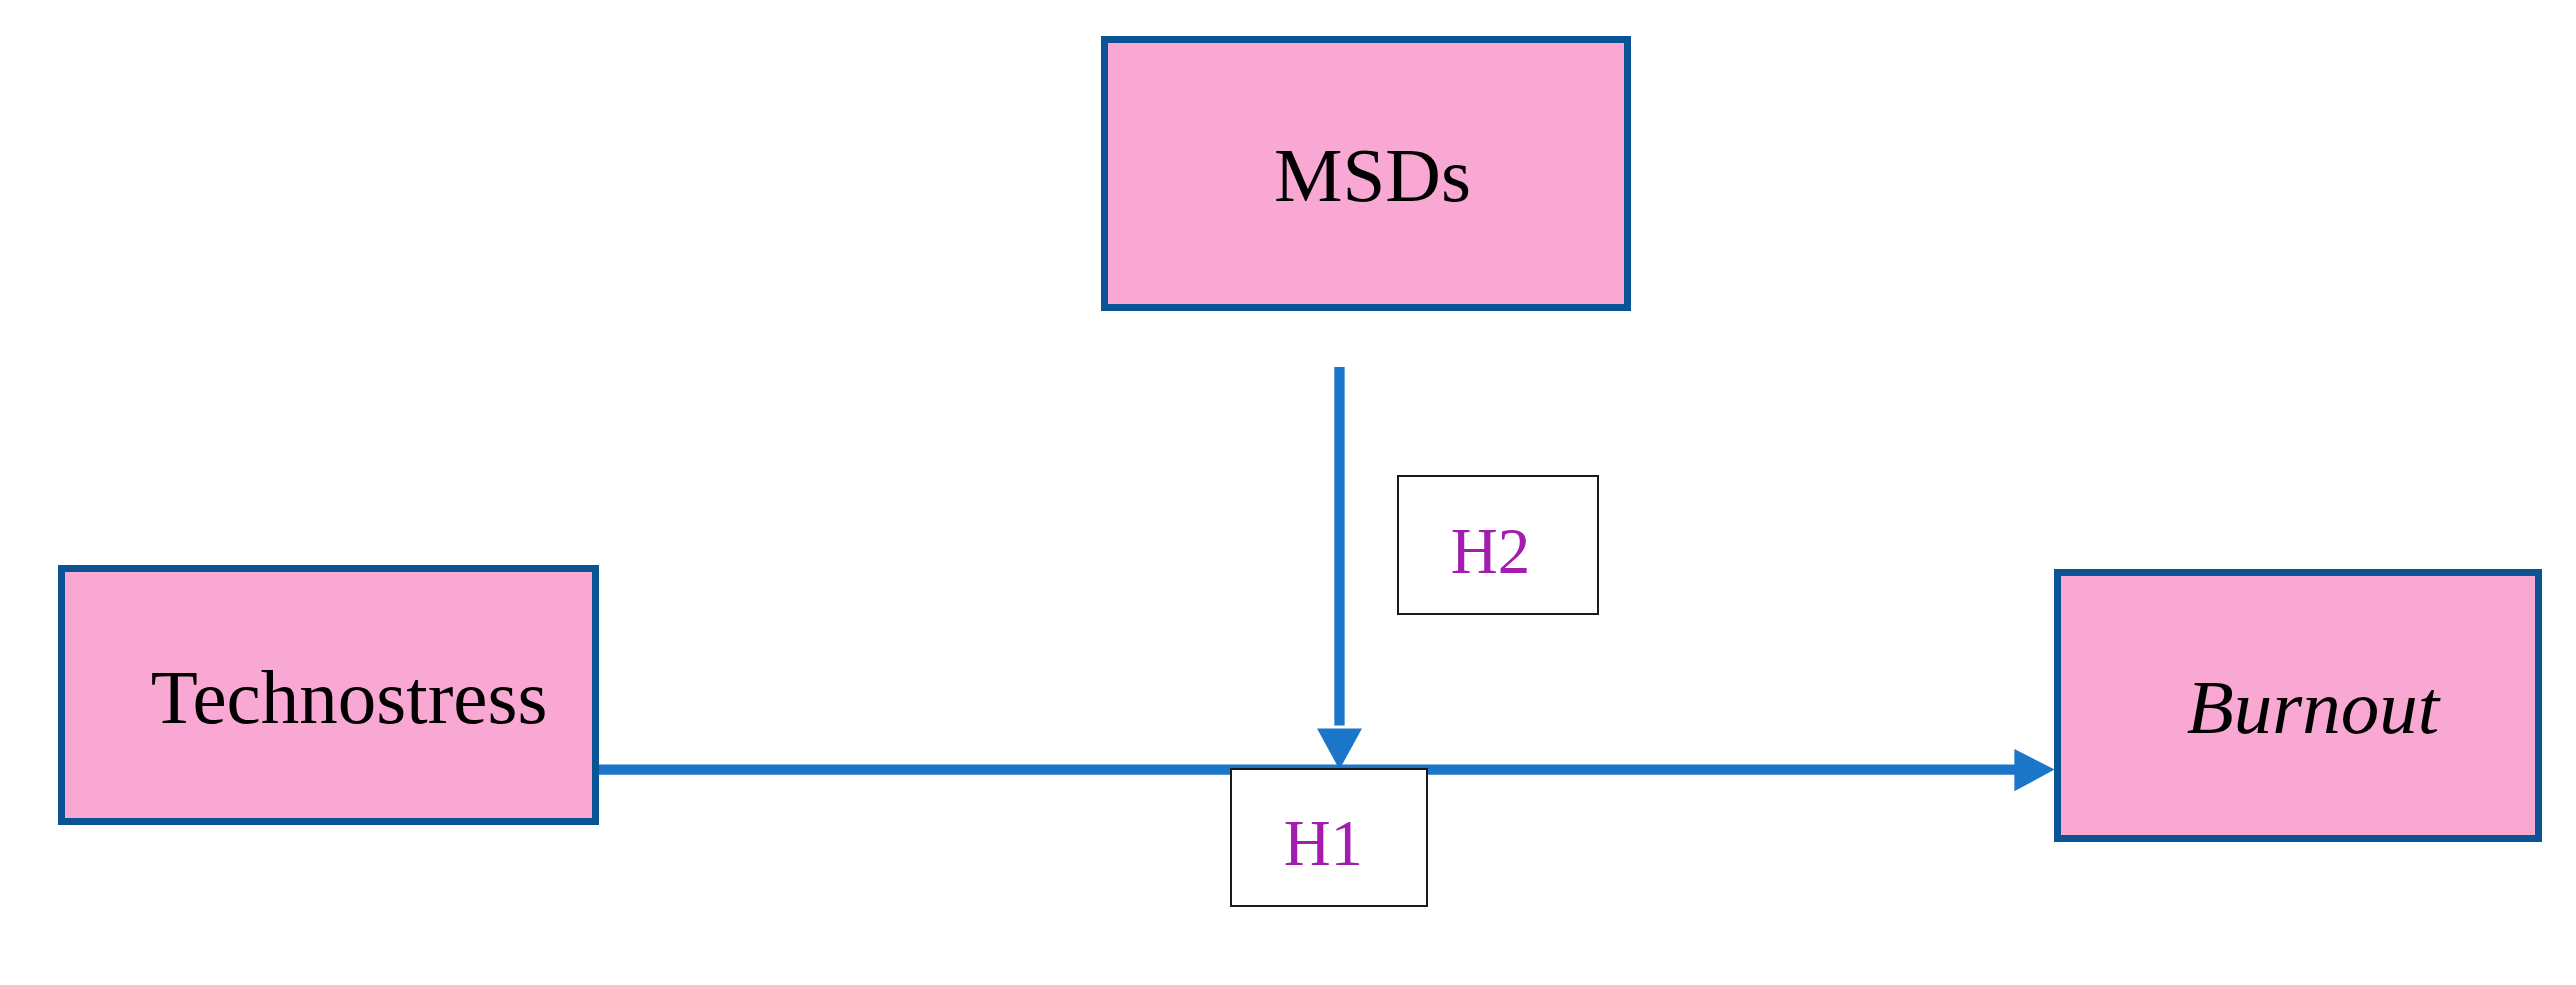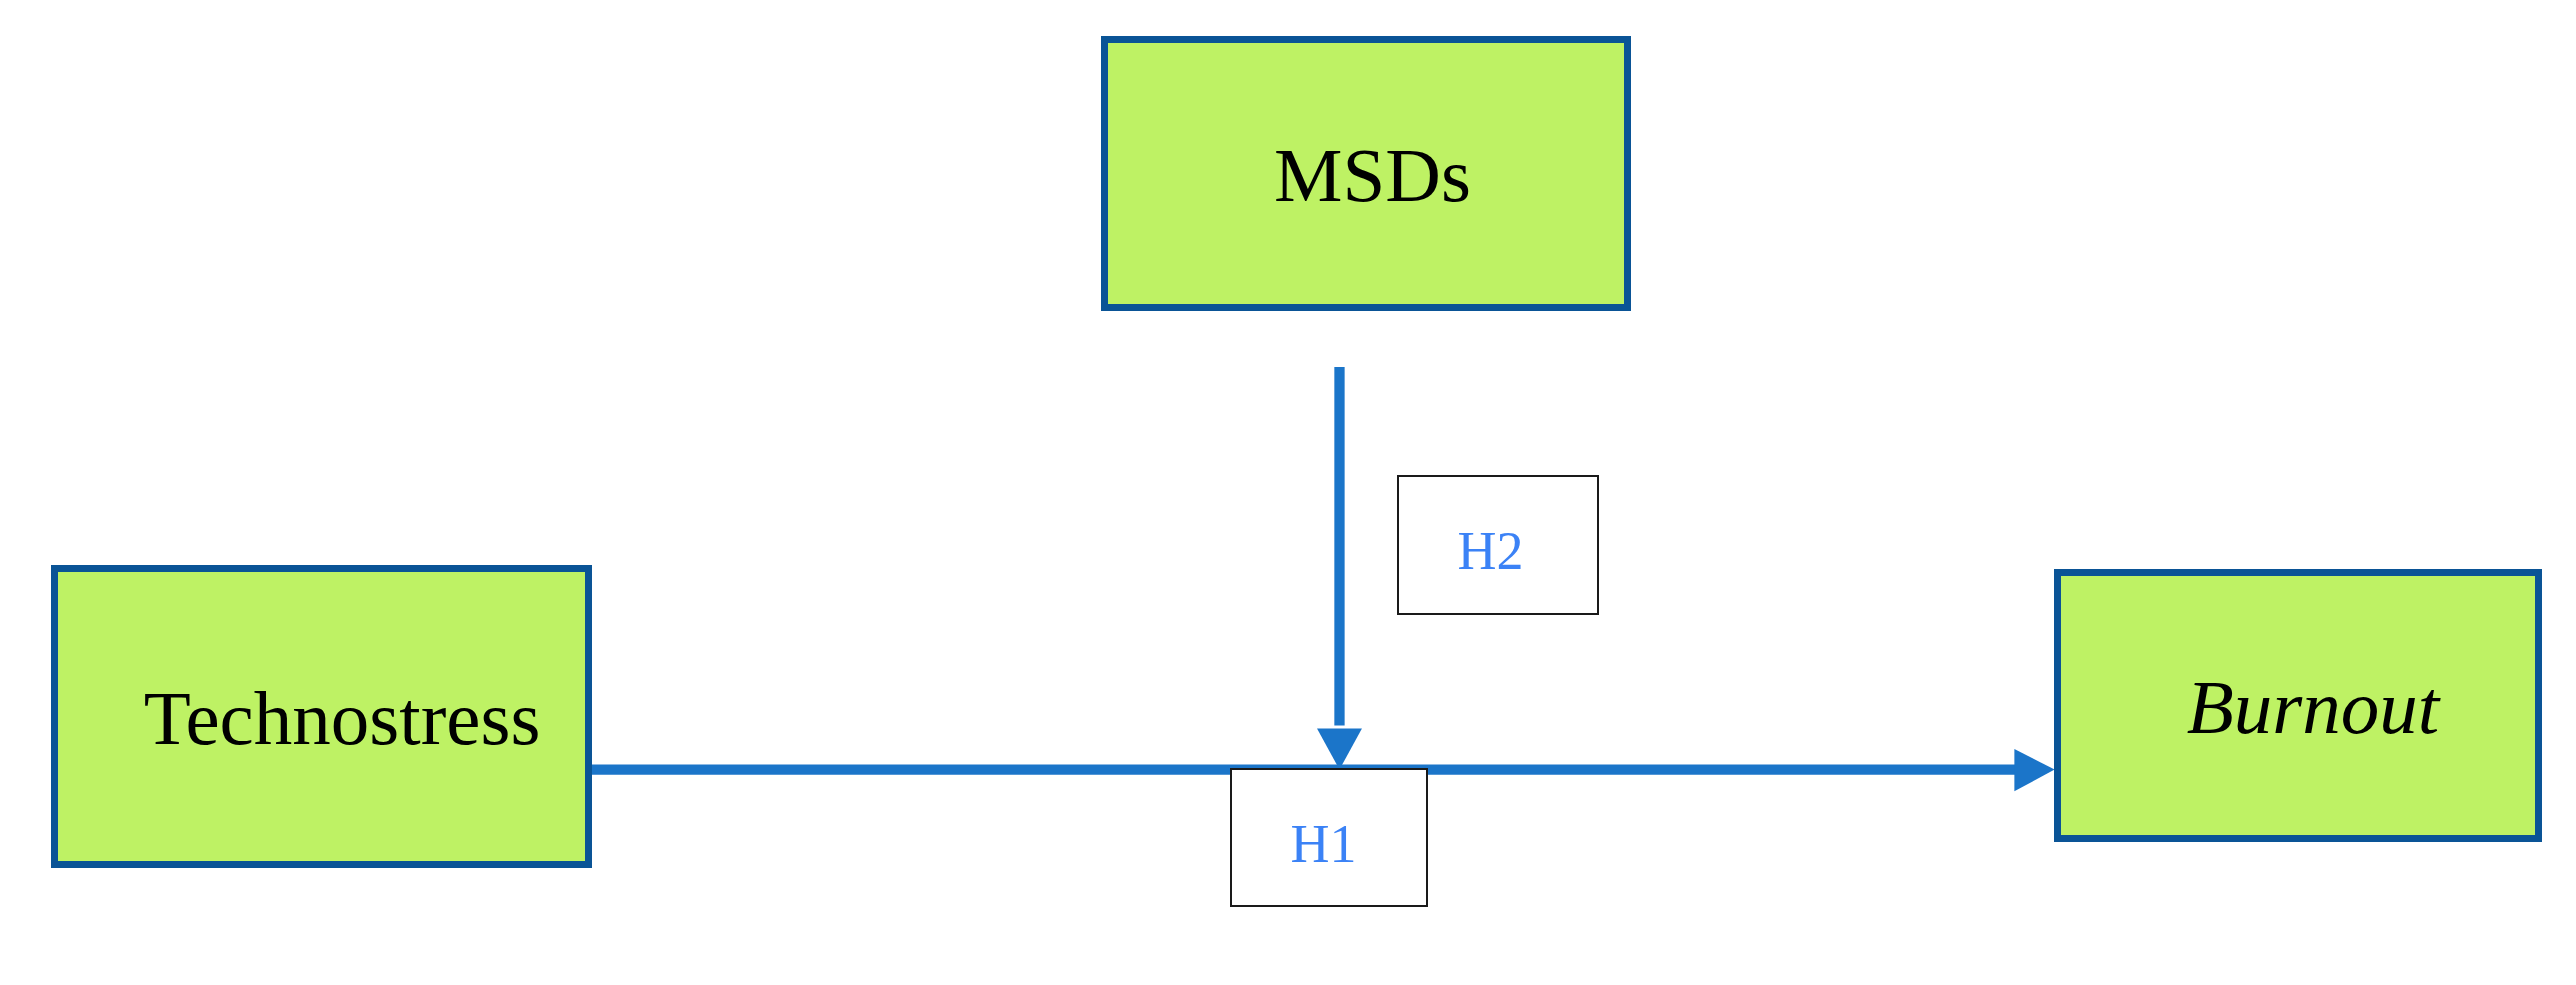--- a/index.html
+++ b/index.html
@@ -13,21 +13,21 @@
   #canvas {
     position: relative;
     width: 2576px;
     height: 986px;
     background: #ffffff;
     overflow: hidden;
   }
   .node-box {
     position: absolute;
     box-sizing: border-box;
-    background: #bef264;
+    background: #f9a8d4;
     border: 7.5px solid #0A5496;
     display: flex;
     align-items: center;
     justify-content: center;
     padding-left: 45px;
   }
   .node-label {
     color: #000000;
     font-family: "Liberation Serif", "DejaVu Serif", serif;
     font-weight: 400;
@@ -38,24 +38,24 @@
     left: 1101px;
     top: 36px;
     width: 530px;
     height: 275px;
   }
   #node-msds .node-label {
     font-size: 77px;
     transform: translate(-16px, 1.9px);
   }
   #node-technostress {
-    left: 51px;
+    left: 58px;
     top: 565px;
     width: 541px;
-    height: 303px;
+    height: 260px;
   }
   #node-technostress .node-label {
     font-size: 77px;
     transform: translate(-1.9px, 1.9px);
   }
   #node-burnout {
     left: 2054px;
     top: 569px;
     width: 488px;
     height: 273px;
@@ -69,23 +69,23 @@
   .hyp-box {
     position: absolute;
     box-sizing: border-box;
     background: #ffffff;
     border: 2.8px solid #1a1a1a;
     display: flex;
     align-items: center;
     justify-content: center;
   }
   .hyp-label {
-    color: #3b82f6;
+    color: #a21caf;
     font-family: "Liberation Serif", "DejaVu Serif", serif;
-    font-size: 54px;
+    font-size: 65px;
     line-height: 1;
     white-space: nowrap;
   }
   #hyp-h2 {
     left: 1397px;
     top: 475px;
     width: 202px;
     height: 140px;
   }
   #hyp-h2 .hyp-label {

